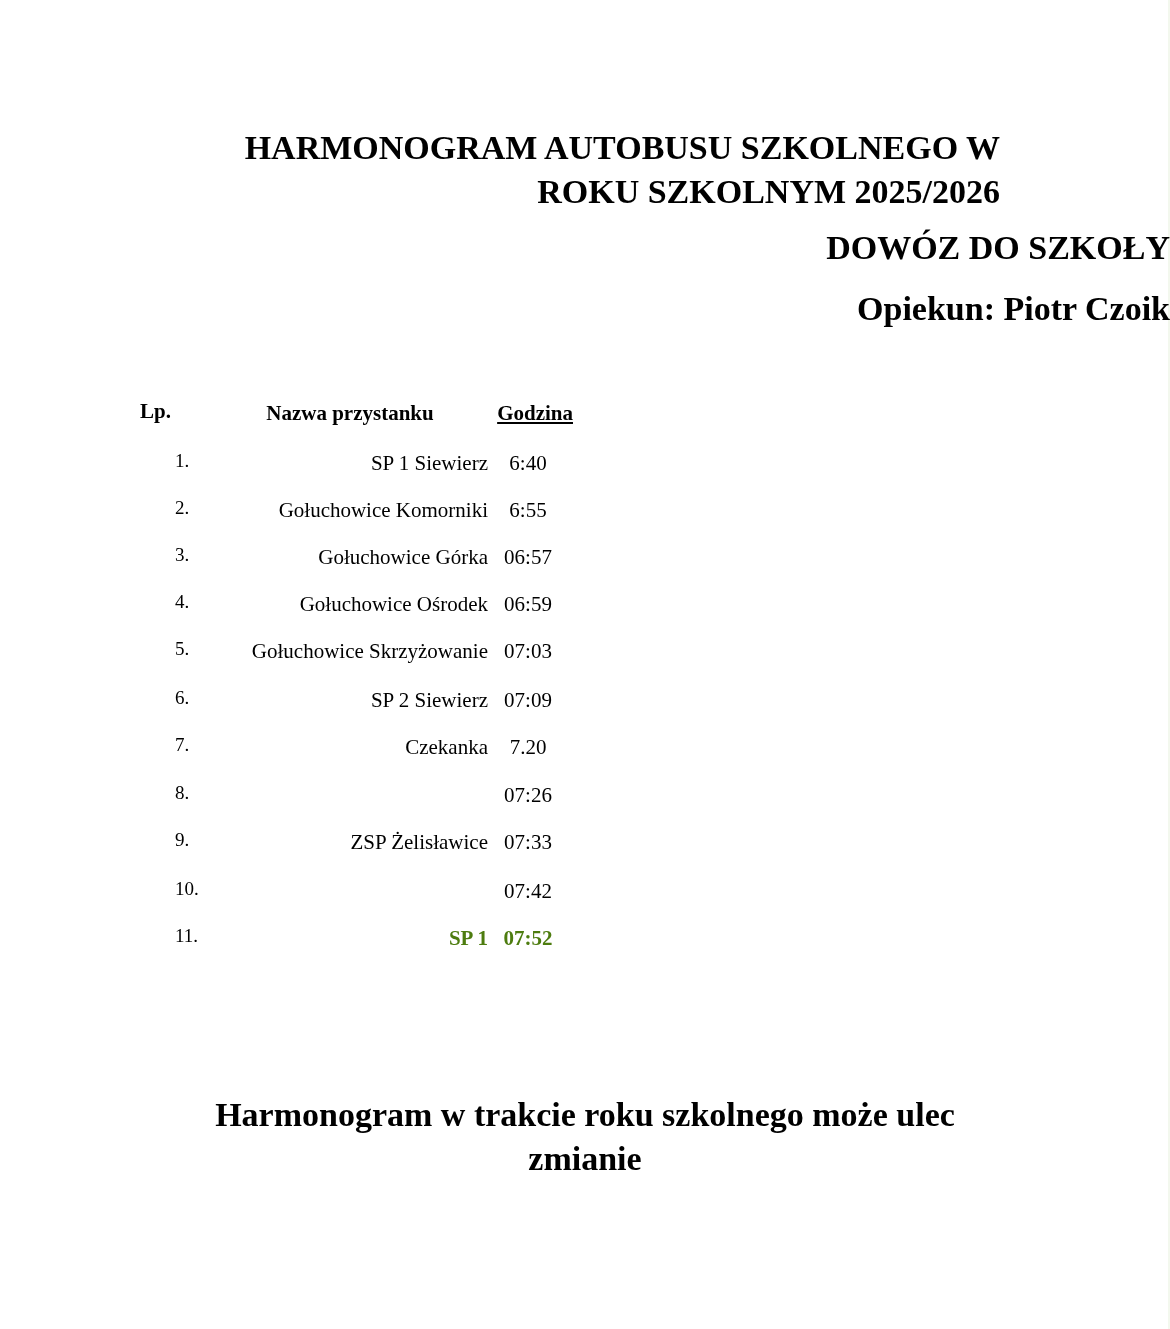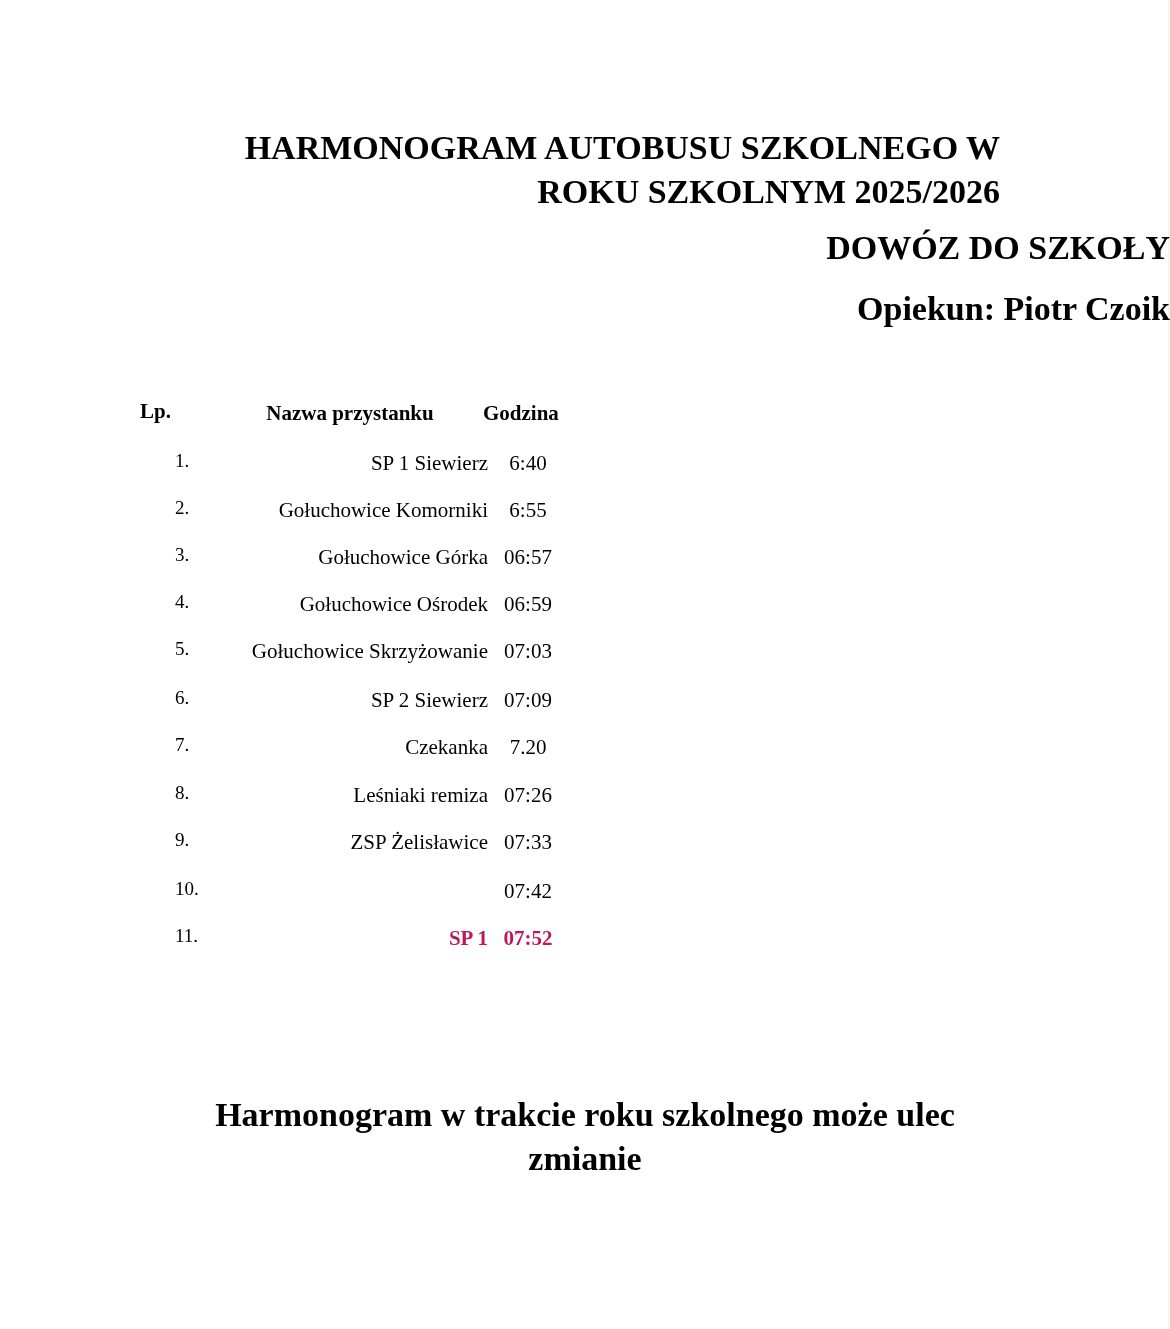--- a/index.html
+++ b/index.html
@@ -49,21 +49,21 @@
     }
     .table-header {
       position: absolute;
       top: 398px;
       font-weight: bold;
       font-size: 21px;
       line-height: 26px;
     }
     .col-lp-h { left: 140px; top: 398px; }
     .col-name-h { left: 215px; width: 270px; text-align: center; top: 400px; }
-    .col-time-h { left: 483px; width: 90px; text-align: left; top: 400px; }
+    .col-time-h { left: 483px; width: 90px; text-align: right; top: 400px; text-decoration: underline; }
 
     .row {
       position: absolute;
       left: 0;
       width: 700px;
       height: 40px;
       font-size: 21px;
       line-height: 26px;
     }
     .row .lp {
@@ -81,21 +81,21 @@
       white-space: nowrap;
     }
     .row .time {
       position: absolute;
       left: 483px;
       width: 90px;
       text-align: center;
       top: 0;
     }
     .row.bold .name, .row.bold .time { font-weight: normal; }
-    .row.red .name, .row.red .time { font-weight: bold; color: #be185d; }
+    .row.red .name, .row.red .time { font-weight: bold; color: #4d7c0f; }
 
     .footer-note {
       position: absolute;
       left: 180px;
       width: 810px;
       top: 1093px;
       text-align: center;
       font-weight: bold;
       font-size: 34px;
       line-height: 44px;
@@ -146,21 +146,20 @@
         <span class="name">SP 2 Siewierz</span>
         <span class="time">07:09</span>
       </div>
       <div class="row" style="top: 734px;">
         <span class="lp">7.</span>
         <span class="name">Czekanka</span>
         <span class="time">7.20</span>
       </div>
       <div class="row" style="top: 782px;">
         <span class="lp">8.</span>
-        <span class="name">Leśniaki remiza</span>
         <span class="time">07:26</span>
       </div>
       <div class="row bold" style="top: 829px;">
         <span class="lp">9.</span>
         <span class="name">ZSP Żelisławice</span>
         <span class="time">07:33</span>
       </div>
       <div class="row" style="top: 878px;">
         <span class="lp">10.</span>
         <span class="time">07:42</span>

